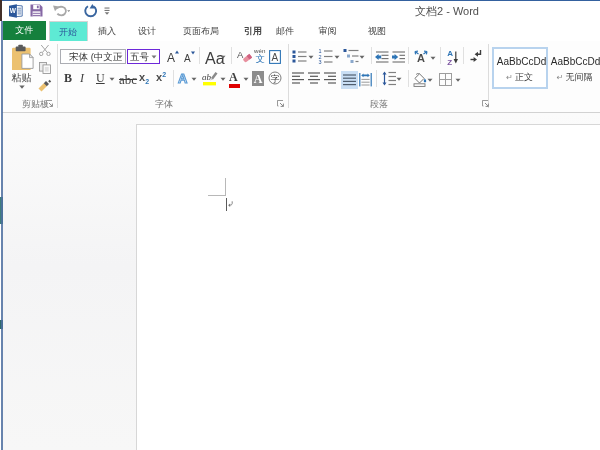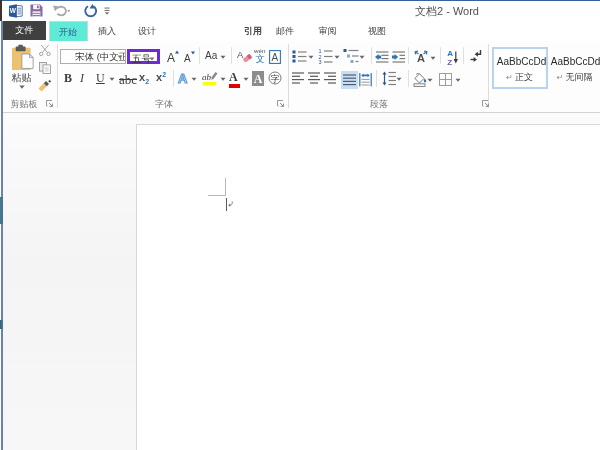--- a/index.html
+++ b/index.html
@@ -5,21 +5,21 @@
 * { margin:0; padding:0; box-sizing:border-box; }
 html,body { width:600px; height:450px; overflow:hidden; }
 body { font-family:"Liberation Sans",sans-serif; position:relative; background:#fff; }
 .abs { position:absolute; }
 
 #titlebar { left:2px; top:0; width:598px; height:21px; background:#fff; }
 #title { top:4px; left:359px; width:120px; text-align:right; font-size:11px; color:#505050; }
 
 #tabrow { left:2px; top:21px; width:598px; height:20px; background:#fff; }
 .tab { position:absolute; top:0; height:20px; font-size:9px; color:#444; text-align:center; line-height:21px; }
-#tab-file { left:0.5px; width:43.5px; height:19px; line-height:19.5px; background:#404040; color:#fff; }
+#tab-file { left:0.5px; width:43.5px; height:19px; line-height:19.5px; background:#15803d; color:#fff; }
 #tab-home { background:#5eead4; border:1px solid #d4d4d4; border-bottom:none; color:#2b579a; z-index:3; }
 
 #ribbon { left:2px; top:41px; width:598px; height:72px; background:#fdfdfd; border-bottom:1px solid #d2d2d2; }
 .vsep { position:absolute; top:3px; height:64px; width:1px; background:#dcdcdc; }
 .glabel { position:absolute; top:57px; font-size:9px; color:#767676; text-align:center; }
 .vsep2 { width:1px; height:17px; background:#e0e0e0; }
 
 #docarea { left:2px; top:113px; width:598px; height:337px; background:linear-gradient(180deg,#fbfbfb 0%,#f4f4f5 45%, #f7f7f7 100%); }
 #page { position:absolute; left:134px; top:11px; width:466px; height:326px; background:#fff; border:1px solid #d7d7d7; border-right:none; border-bottom:none; }
 
@@ -64,30 +64,31 @@
   <rect x="0.5" y="0.5" width="5" height="1.1" fill="#777"></rect>
   <rect x="0.5" y="2.9" width="5" height="1.1" fill="#777"></rect>
   <path d="M0.7 5.2 l4.6 0 l-2.3 2.6 z" fill="#777"></path>
 </svg>
 <div class="abs" id="title">文档2 - Word</div>
 <div class="abs" id="tabrow">
   <div class="tab" id="tab-file">文件</div>
   <div class="tab" id="tab-home" style="left:46.5px;width:39px;">开始</div>
   <div class="tab" style="left:87px;width:36px;">插入</div>
   <div class="tab" style="left:127px;width:36px;">设计</div>
+  <div class="tab" style="left:171px;width:56px;">页面布局</div>
   <div class="tab" style="left:233px;width:36px;font-weight:bold;">引用</div>
   <div class="tab" style="left:265px;width:36px;">邮件</div>
   <div class="tab" style="left:307.5px;width:36px;">审阅</div>
   <div class="tab" style="left:357px;width:36px;">视图</div>
 </div>
 <div class="abs" id="ribbon">
   <div class="vsep" style="left:55px;"></div>
   <div class="vsep" style="left:286px;"></div>
   <div class="vsep" style="left:485.5px;"></div>
-  <div class="glabel" style="left:-3px;width:50px;">剪贴板</div>
+  <div class="glabel" style="left:-3px;width:50px;text-align:right;">剪贴板</div>
   <div class="glabel" style="left:127px;width:70px;">字体</div>
   <div class="glabel" style="left:342px;width:70px;">段落</div>
 </div>
 
 <svg class="abs" style="left:8px;top:44px;" width="26" height="26" viewBox="0 0 26 26">
   <rect x="4" y="3.8" width="18.6" height="23.7" rx="1.2" fill="#ecc170"></rect>
   <rect x="7.7" y="2.6" width="9.9" height="4.6" rx="0.8" fill="#595959"></rect>
   <rect x="10.4" y="0.7" width="4.4" height="3" rx="0.6" fill="#595959"></rect>
   <path d="M13.9 10 H21.5 L25.1 13.6 V24.4 H13.9 Z" fill="#fff" stroke="#9a9a9a" stroke-width="0.9"></path>
   <path d="M21.5 10 L21.5 13.6 L25.1 13.6 Z" fill="#e8e8e8" stroke="#9a9a9a" stroke-width="0.8"></path>
@@ -113,35 +114,35 @@
   <path d="M0.5 10.5 L6 5 L9 8 L3.5 13.5 Z" fill="#ecc170"></path>
   <path d="M5.8 5.2 l2.2 -2.2 l3 3 l-2.2 2.2 z" fill="#595959"></path>
   <path d="M10.2 3.2 l1.4 -1.4 l1.6 1.6 l-1.4 1.4 z" fill="#595959"></path>
 </svg>
 <svg class="abs" style="left:46px;top:100px;" width="7" height="7" viewBox="0 0 7 7">
   <path d="M0.5 1 v-0.5 h5.5" stroke="#9a9a9a" stroke-width="1" fill="none"></path>
   <path d="M0.5 0.5 v5.5 h1" stroke="#9a9a9a" stroke-width="1" fill="none"></path>
   <path d="M3 3 l3.4 3.4 m0-2.8 v2.8 h-2.8" stroke="#8a8a8a" stroke-width="1" fill="none"></path>
 </svg>
 
-<div class="abs" style="left:60px;top:49px;width:66px;height:15px;background:#fff;border:1px solid #abadb3;font-size:9.5px;color:#333;line-height:13px;padding-left:14px;white-space:nowrap;overflow:hidden;">宋体 (中文正<svg style="position:absolute;right:2px;top:5px;" width="6" height="4" viewBox="0 0 6 4">
+<div class="abs" style="left:60px;top:49px;width:66px;height:15px;background:#fff;border:1px solid #abadb3;font-size:9.5px;color:#333;line-height:13px;padding-left:8px;white-space:nowrap;overflow:hidden;">宋体 (中文正<svg style="position:absolute;right:2px;top:5px;" width="6" height="4" viewBox="0 0 6 4">
       <path d="M0.5 0.5 l5 0 l-2.5 3 z" fill="#777"></path>
     </svg></div>
-<div class="abs" style="left:127px;top:49px;width:33px;height:15px;background:#fff;border:3px solid #6d28d9;font-size:9.5px;color:#333;line-height:13px;padding-left:2px;">五号<svg style="position:absolute;right:2px;top:5px;" width="6" height="4" viewBox="0 0 6 4">
+<div class="abs" style="left:127px;top:49px;width:33px;height:15px;background:#fff;border:1px solid #6d28d9;font-size:9.5px;color:#333;line-height:13px;padding-left:2px;">五号<svg style="position:absolute;right:2px;top:5px;" width="6" height="4" viewBox="0 0 6 4">
       <path d="M0.5 0.5 l5 0 l-2.5 3 z" fill="#777"></path>
     </svg></div>
 <svg class="abs" style="left:166px;top:49px;" width="13" height="14" viewBox="0 0 13 14">
   <text x="1" y="13" font-size="12" fill="#3d3d3d" font-family="Liberation Sans">A</text>
   <path d="M9 4.5 l2 -3 l2 3 z" fill="#2b579a"></path>
 </svg>
 <svg class="abs" style="left:183px;top:50px;" width="12" height="12" viewBox="0 0 12 12">
   <text x="1" y="11.5" font-size="10" fill="#3d3d3d" font-family="Liberation Sans">A</text>
   <path d="M8 1.5 l2 3 l2 -3 z" fill="#2b579a"></path>
 </svg>
-<div class="abs" style="left:205px;top:50px;font-size:10px;color:#3d3d3d;">Aa</div>
+<div class="abs" style="left:205px;top:50px;font-size:16px;color:#3d3d3d;">Aa</div>
 <svg class="abs" style="left:220px;top:55px;" width="6" height="5" viewBox="0 0 6 5">
     <path d="M0.5 0.8 l5 0 l-2.5 3 z" fill="#666"></path>
   </svg>
 <div class="vsep2 abs" style="left:199px;top:47px;"></div>
 <div class="vsep2 abs" style="left:231px;top:47px;"></div>
 <svg class="abs" style="left:237px;top:48px;" width="15" height="15" viewBox="0 0 15 15">
   <text x="0" y="9.5" font-size="9.5" fill="#555" font-family="Liberation Sans">A</text>
   <g transform="rotate(-38 10 10)">
    <rect x="5.8" y="8.2" width="8.6" height="4.6" rx="1.6" fill="#e8909f"></rect>
    <rect x="11" y="8.2" width="3.4" height="4.6" fill="#d06080"></rect>

